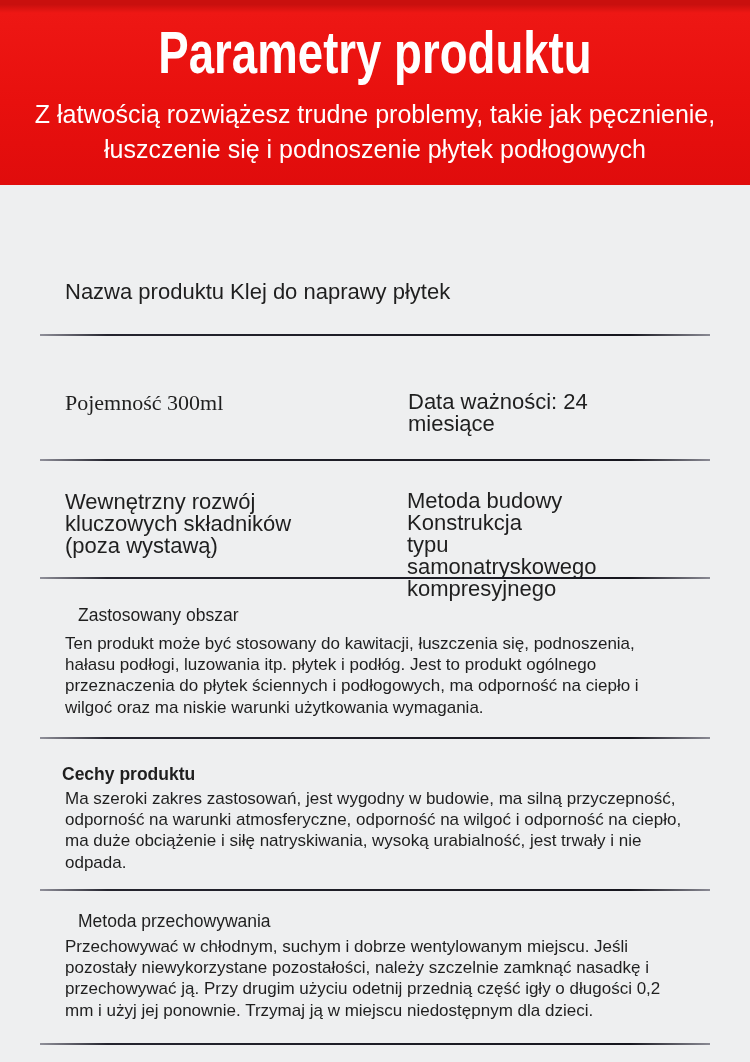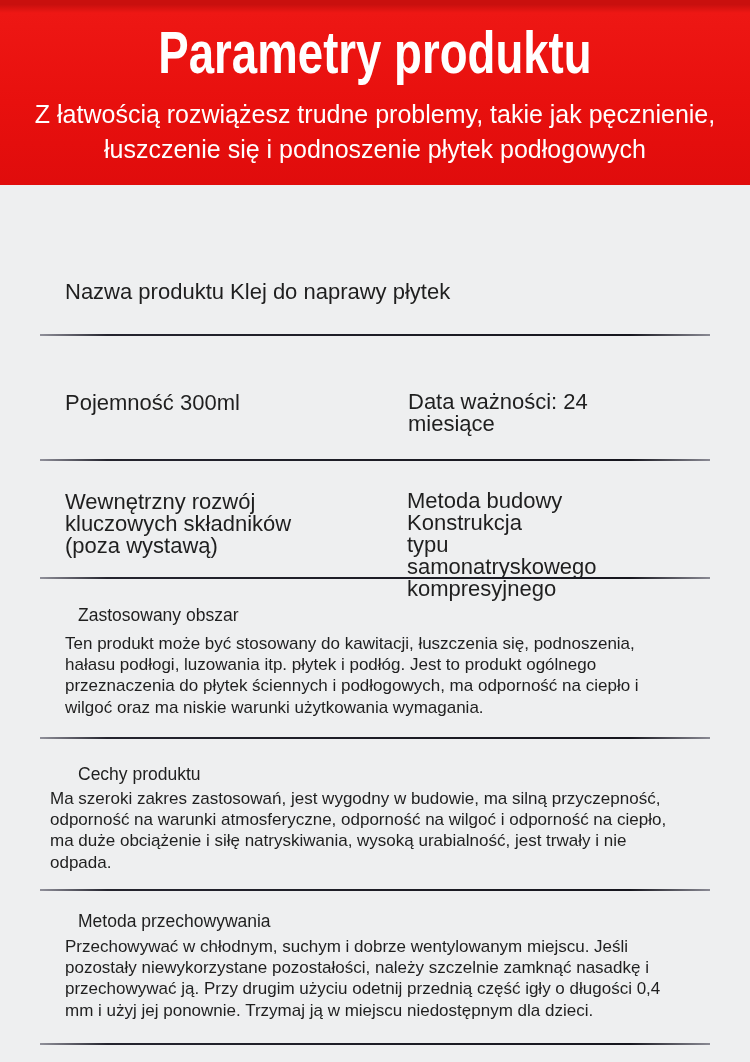--- a/index.html
+++ b/index.html
@@ -20,36 +20,36 @@
 
   
   .txt{position:absolute;font-size:22px;line-height:22px;white-space:pre-line;}
   .sec-title{position:absolute;font-size:17.5px;line-height:21px;font-weight:400;margin-left:13px;}
   .sec-body{position:absolute;font-size:17px;line-height:21.2px;white-space:pre-line;width:672px;}
 
   .divider{position:absolute;left:40px;width:670px;height:2px;
         background:linear-gradient(90deg,#90909a 0%,#24242e 10%,#16161e 88%,#8a8a94 100%);}
 
   .row-product-name{left:65px;top:281px;}
-  .row-capacity{left:65px;top:392px;}
+  .row-capacity{left:65px;top:392px;font-family:Liberation Serif, serif;}
   .row-expiry{left:408px;top:391px;}
   .row-ingredients{left:65px;top:491px;}
   .row-construction{left:407px;top:490px;}
 
   #divider-1{top:334px;}
   #divider-2{top:459px;}
   #divider-3{top:577px;}
   #divider-4{top:737px;}
   #divider-5{top:889px;}
   #divider-6{top:1043px;}
 
   .sec-application-title{left:65px;top:605px;}
   .sec-application-body{left:65px;top:633px;}
-  .sec-features-title{left:65px;top:764px;}
-  .sec-features-body{left:50px;top:788px;}
+  .sec-features-title{left:49px;top:764px;font-weight:bold;}
+  .sec-features-body{left:65px;top:788px;}
   .sec-storage-title{left:65px;top:911px;}
   .sec-storage-body{left:65px;top:936px;}
 </style>
 </head>
 <body>
 
 <div class="page">
 
   <header class="hero">
     <h1 class="hero-title">Parametry produktu</h1>
@@ -82,17 +82,17 @@
   <div class="sec-title sec-features-title">Cechy produktu</div>
   <div class="sec-body sec-features-body">Ma szeroki zakres zastosowań, jest wygodny w budowie, ma silną przyczepność,
 odporność na warunki atmosferyczne, odporność na wilgoć i odporność na ciepło,
 ma duże obciążenie i siłę natryskiwania, wysoką urabialność, jest trwały i nie
 odpada.</div>
   <div class="divider" id="divider-5"></div>
 
   <div class="sec-title sec-storage-title">Metoda przechowywania</div>
   <div class="sec-body sec-storage-body">Przechowywać w chłodnym, suchym i dobrze wentylowanym miejscu. Jeśli
 pozostały niewykorzystane pozostałości, należy szczelnie zamknąć nasadkę i
-przechowywać ją. Przy drugim użyciu odetnij przednią część igły o długości 0,4
+przechowywać ją. Przy drugim użyciu odetnij przednią część igły o długości 0,2
 mm i użyj jej ponownie. Trzymaj ją w miejscu niedostępnym dla dzieci.</div>
   <div class="divider" id="divider-6"></div>
 
 </div>
 
 </body></html>

